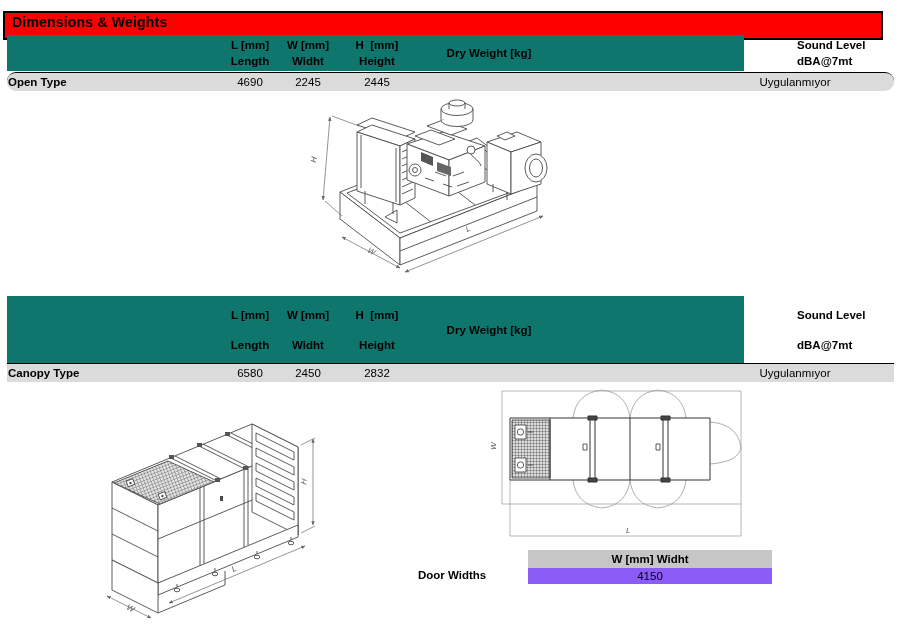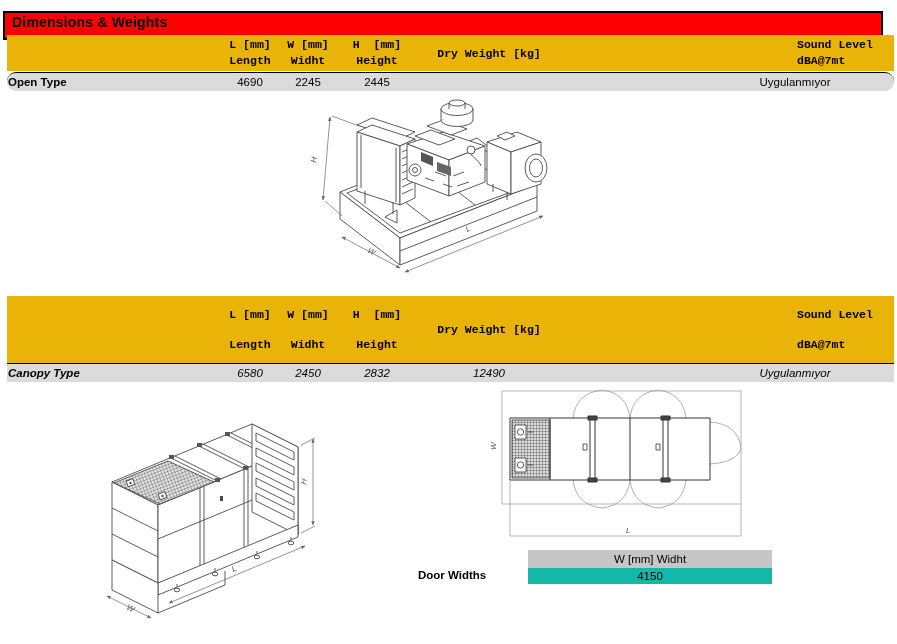--- a/index.html
+++ b/index.html
@@ -12,27 +12,27 @@
 
   
   .banner {
     left:3px; top:11px; width:880px; height:29px;
     background:#FE0000; border:2px solid #000; box-sizing:border-box;
     color:#000000; font-weight:bold; font-size:14px; line-height:18px;
     padding-left:7px; letter-spacing:0.2px;
   }
 
   
-  .thead { left:7px; width:887px; background:#eab308; font-weight:bold; font-size:11.5px;font-family:Liberation Mono, monospace; }
+  .thead { left:7px; width:737px; background:#0f766e; font-weight:bold; font-size:11.5px; }
   .trow  { left:7px; width:887px; background:#DBDBDB; border-top:1px solid #000;
            height:18px; font-size:11.5px; }
   .t1h { top:35px;  height:36px; }
   .t1r { top:72px;border-radius:9px; }
   .t2h { top:296px; height:67px; }
-  .t2r { top:363px;font-style:italic; }
+  .t2r { top:363px; }
 
   .cell { position:absolute; top:0; bottom:0; text-align:center; }
   .ln   { display:block; white-space:pre; }
   .t1h .cell { padding-top:2px; }
   .t1h .ln { line-height:16px; }
   .t2h .cell { padding-top:4px; }
   .t2h .ln { line-height:30px; }
   .vmid { display:flex; align-items:center; justify-content:center; padding-top:0 !important; }
   .trow .cell { line-height:18px; }
 
@@ -40,23 +40,23 @@
   .c-l   { left:200px; width:86px; }
   .c-w   { left:258px; width:86px; }
   .c-h   { left:327px; width:86px; }
   .c-dry { left:407px; width:150px; }
   .c-snd-h { left:790px; width:97px; text-align:left; }
   .c-snd-v { left:700px; width:176px; text-align:center; }
 
   
   .dw-label { left:418px; top:567px; font-weight:bold; font-size:11.5px; line-height:16px;text-align:right; }
   .dw-head  { left:528px; top:550px; width:244px; height:18px; line-height:18px;
-              background:#C6C6C6; font-weight:normal; text-align:center; font-size:11.5px; }
+              background:#C6C6C6; font-weight:bold; text-align:center; font-size:11.5px; }
   .dw-val   { left:528px; top:568px; width:244px; height:16px; line-height:16px;
-              background:#14b8a6; text-align:center; font-size:11.5px; }
+              background:#8b5cf6; text-align:center; font-size:11.5px; }
 
   svg text { font-family:"Liberation Sans", sans-serif; font-style:italic;
              font-size:8px; fill:#555; }
 </style>
 </head>
 <body>
 
 <div class="abs banner">
   <span>Dimensions &amp; Weights</span>
 </div>
@@ -178,21 +178,20 @@
   <div class="cell c-snd-h">
     <span class="ln">Sound Level</span>
     <span class="ln">dBA@7mt</span>
   </div>
 </div>
 <div class="abs trow t2r">
   <div class="cell c-label">Canopy Type</div>
   <div class="cell c-l">6580</div>
   <div class="cell c-w">2450</div>
   <div class="cell c-h">2832</div>
-  <div class="cell c-dry">12490</div>
   <div class="cell c-snd-v">Uygulanmıyor</div>
 </div>
 
 <svg class="abs" style="left:85px; top:400px;" width="275" height="244" viewBox="0 0 275 244">
   <defs>
     <marker id="arrC" viewBox="0 0 10 10" refX="9" refY="5" markerWidth="6" markerHeight="6" orient="auto-start-reverse">
       <path d="M0,1 L10,5 L0,9 z" fill="#666"></path>
     </marker>
     <pattern id="cmesh" width="3.2" height="3.2" patternUnits="userSpaceOnUse" patternTransform="rotate(-21)">
       <rect width="3.2" height="3.2" fill="#e2e2e2"></rect>

